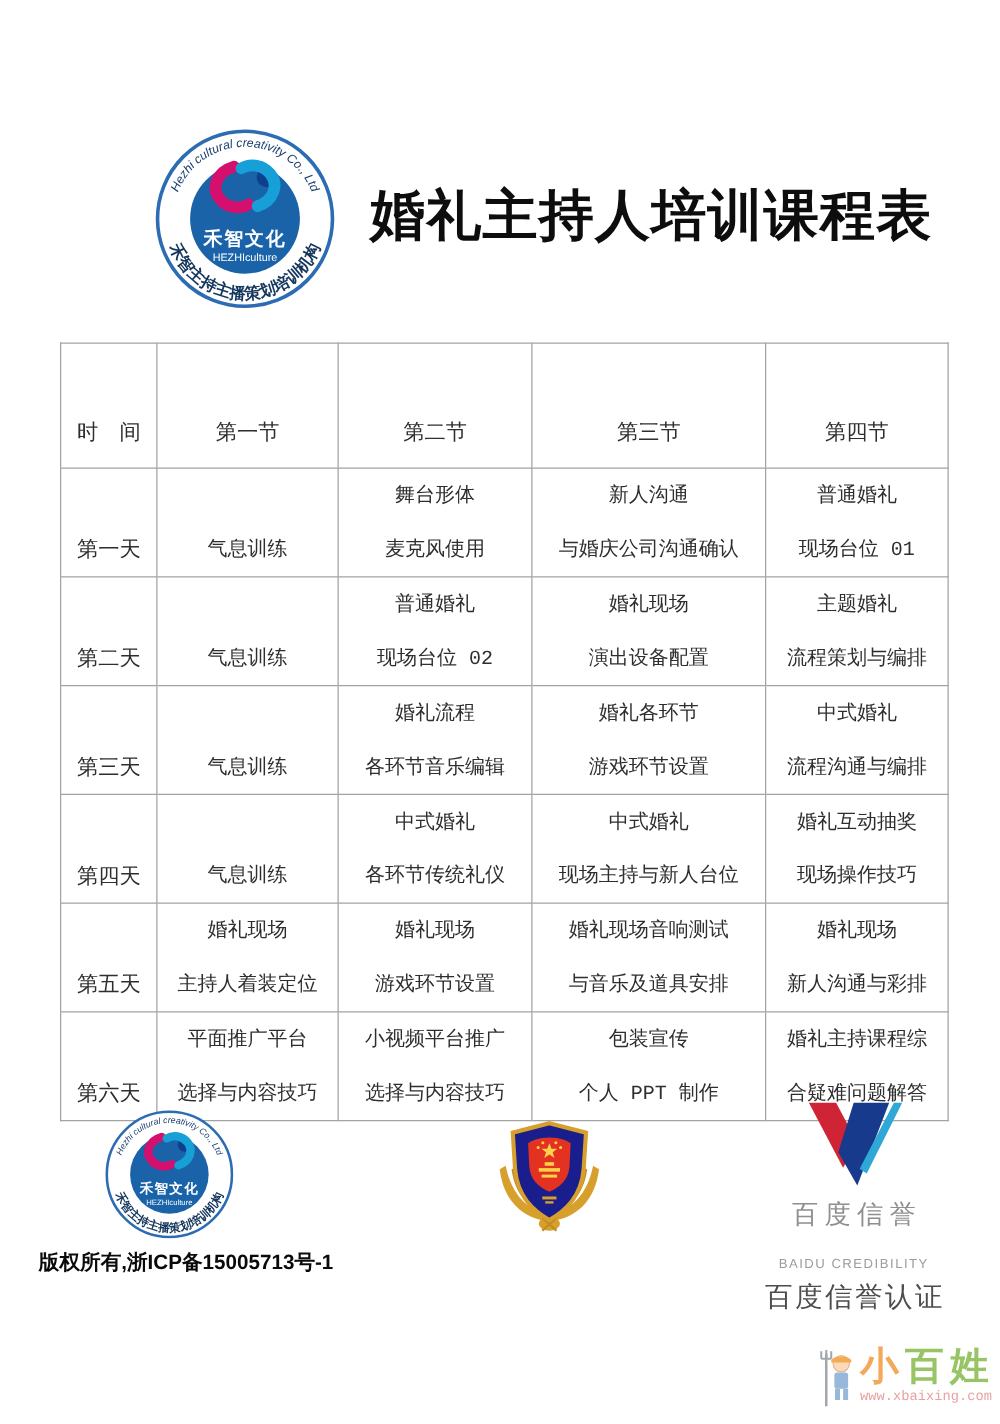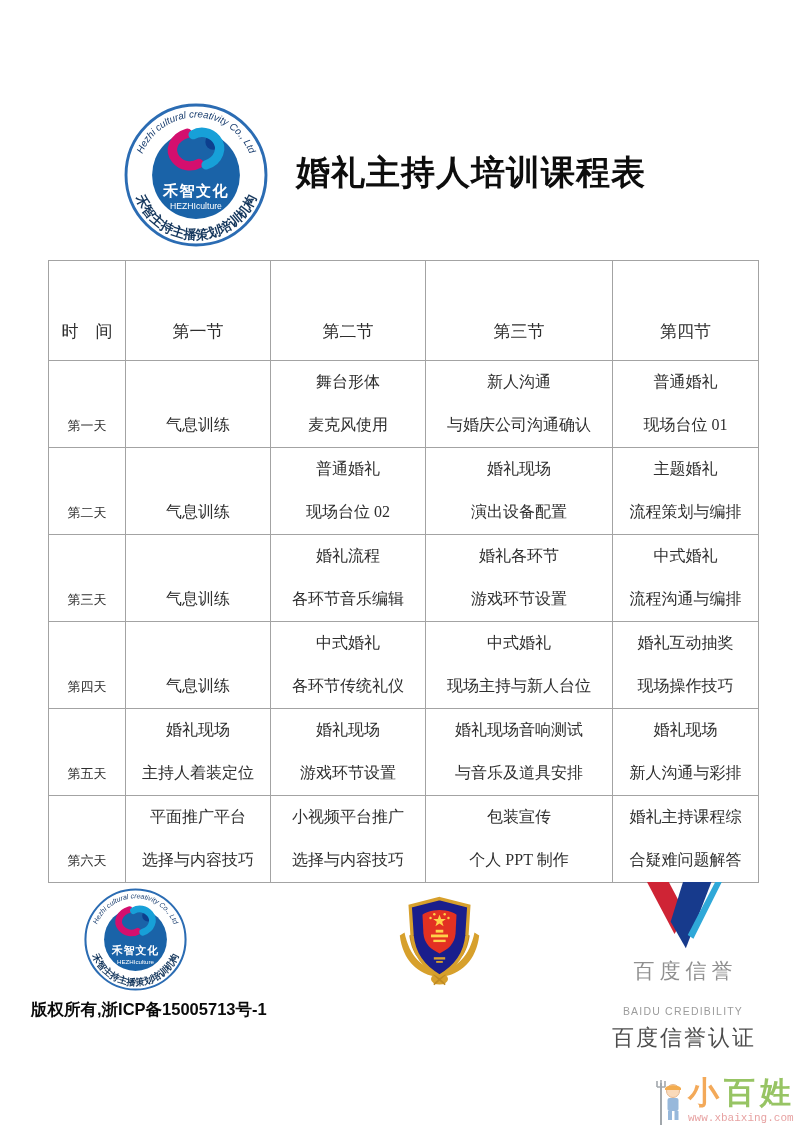--- a/index.html
+++ b/index.html
@@ -4,35 +4,35 @@
 <style>
   html,body{margin:0;padding:0;background:#ffffff;}
   .page{
     position:relative;width:800px;height:1139px;background:#ffffff;
     margin:0 auto;overflow:hidden;
     font-family:"Liberation Serif","DejaVu Serif",serif;color:#2d2d2d;
   }
   
   .brand-logo{position:absolute;left:124px;top:103px;width:144px;height:144px;}
   .page-title{
-    position:absolute;left:296px;top:151px;font-size:34px;line-height:44px;
+    position:absolute;left:296px;top:151px;font-size:44px;line-height:44px;
     font-weight:bold;letter-spacing:1px;color:#0d0d0d;white-space:nowrap;
   }
   
-  .course-table{position:absolute;left:48px;top:260px;}
+  .course-table{position:absolute;left:48px;top:274px;font-family:Liberation Mono, monospace;}
   .course-table table{border-collapse:collapse;table-layout:fixed;width:710px;}
   .course-table th,.course-table td{
     border:1px solid #a3a3a3;padding:0;margin:0;font-weight:normal;
     color:#2e2e2e;text-align:center;overflow:hidden;
   }
   .course-table thead th{height:82px;vertical-align:bottom;padding-bottom:17px;font-size:17px;}
   .course-table tbody td{height:86px;vertical-align:top;}
   .cell{display:flex;flex-direction:column;width:100%;height:86px;}
   .cell .l1,.cell .l2{flex:1;display:flex;align-items:center;justify-content:center;font-size:16px;white-space:nowrap;}
-  .day-cell .l2{font-size:13px;}
+  .day-cell .l2{font-size:17px;}
   
   .footer-hezhi-logo{position:absolute;left:84px;top:888px;width:103px;height:103px;}
   .copyright-text{
     position:absolute;left:31px;top:999px;font-size:16.5px;font-weight:bold;
     color:#0a0a0a;font-family:"Liberation Sans","DejaVu Sans",sans-serif;white-space:nowrap;
   }
   .police-badge{position:absolute;left:392px;top:891px;width:95px;height:104px;}
   .police-text{
     position:absolute;left:300px;top:1008px;width:280px;text-align:center;
     font-size:18.5px;font-weight:bold;color:#050505;

